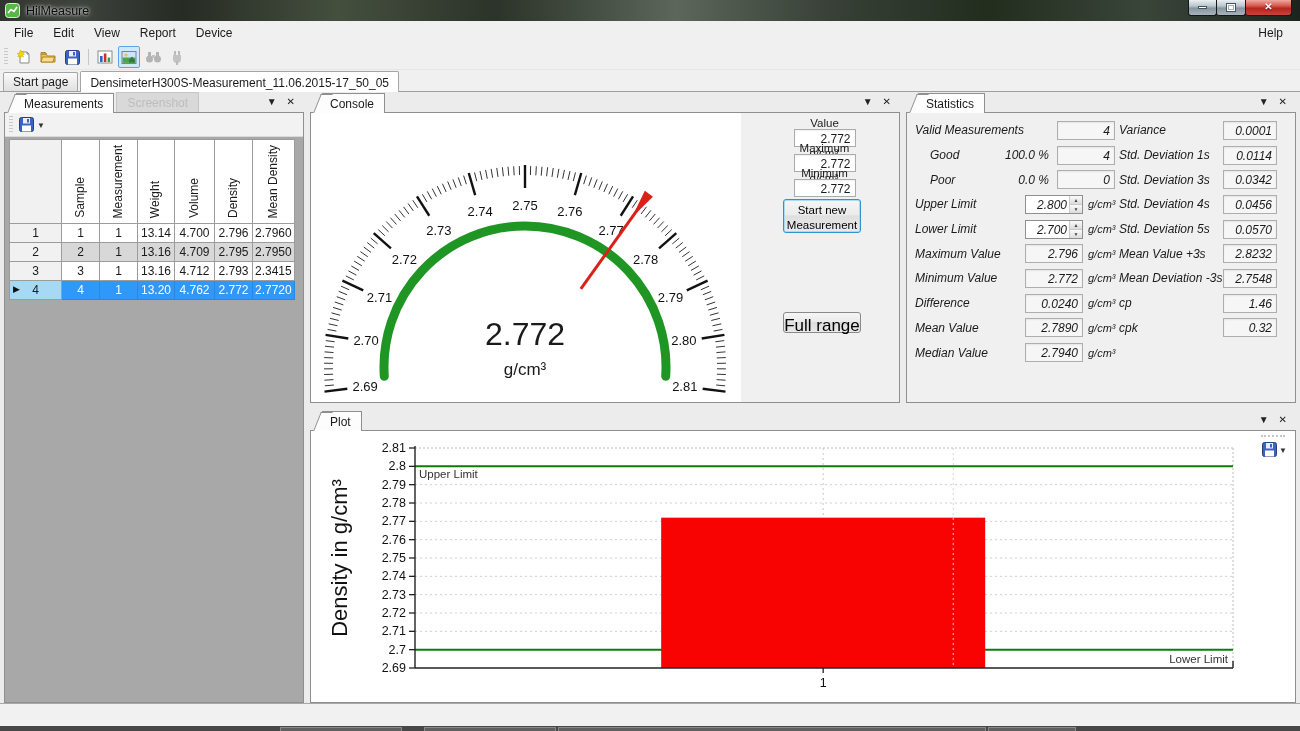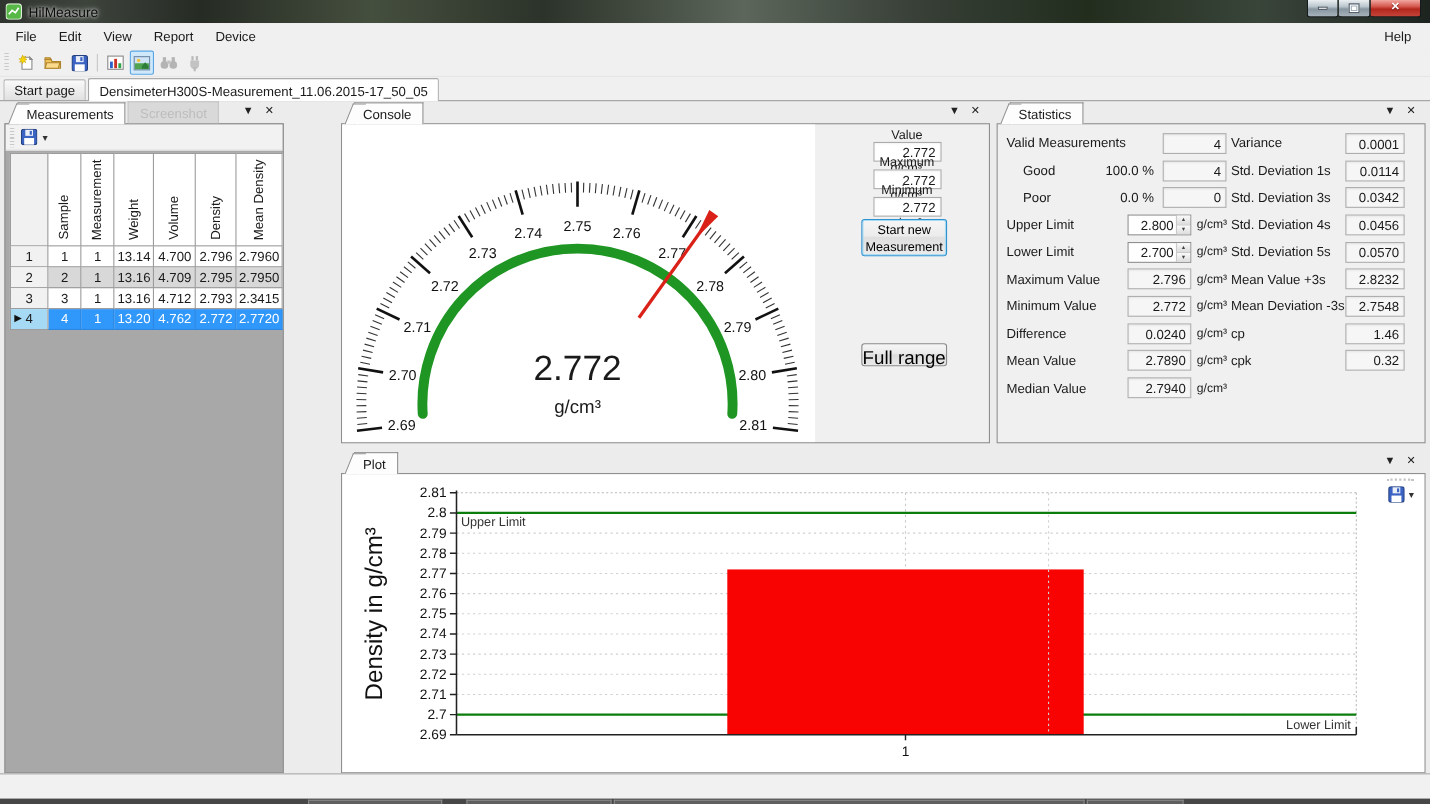--- a/index.html
+++ b/index.html
@@ -84,21 +84,21 @@
   .cf-unit { width:40px; padding-left:5px; }
   .btn-start { position:absolute; left:42px; top:86px; width:78px; height:34px; text-align:center;
     background:linear-gradient(#f5f5f5,#ececec 45%,#dfdfdf 50%,#ebebeb); border:1px solid #2f93d0;
     box-shadow:inset 0 0 0 1px #a8dcf5; border-radius:3px; line-height:1.3; padding-top:3px; font-size:11.5px; }
   .btn-full { position:absolute; left:42px; top:199px; width:78px; height:21px; text-align:center;
     background:linear-gradient(#f6f6f6,#eaeaea 45%,#dcdcdc 50%,#e9e9e9); border:1px solid #8a8a8a;
     border-radius:3px; padding-top:3px; font-size:17px; }
 
   
   .stats-content { background:#f1f0f0; }
-  .stat-col { position:absolute; top:5px; }
+  .stat-col { position:absolute; top:5px;font-style:italic; }
   .stat-col.left { left:8px; width:200px; }
   .stat-col.right { left:212px; width:158px; }
   .st-row { display:flex; align-items:center; height:24.7px; }
   .st-labelwrap { flex:1; display:flex; white-space:nowrap; }
   .st-pct { margin-left:auto; padding-right:8px; }
   .st-indent { padding-left:15px; }
   .st-box { width:58px; height:19px; background:#f6f6f6; border:1px solid #aeaeae; text-align:right;
     padding:2px 4px 0 0; box-shadow:inset 0 1px 2px rgba(0,0,0,.07); }
   .stat-col.right .st-box { width:54px; }
   .st-unit { width:32px; padding-left:5px; font-size:11px; }
@@ -213,21 +213,21 @@
         <rect x="6" y="11" width="2" height="4" fill="#7a7a7a"></rect>
       </svg>
     </div>
   </div>
 
   <div class="doctabs" id="doctabs">
       <div class="dtab">Start page</div>
       <div class="dtab active">DensimeterH300S-Measurement_11.06.2015-17_50_05</div>
     </div>
 
-  <div class="panel" style="left:4px; top:90px; width:254px; height:613px;">
+  <div class="panel" style="left:4px; top:90px; width:300px; height:613px;">
     <div class="ptabstrip">
       <div class="ptab">Measurements</div>
       <div class="ptab-ghost">Screenshot</div>
       <div class="pbtns">
         <span class="pbtn">▼</span>
         <span class="pbtn">✕</span>
       </div>
     </div>
     <div class="panel-content meas-content">
       <div class="mtoolbar">

